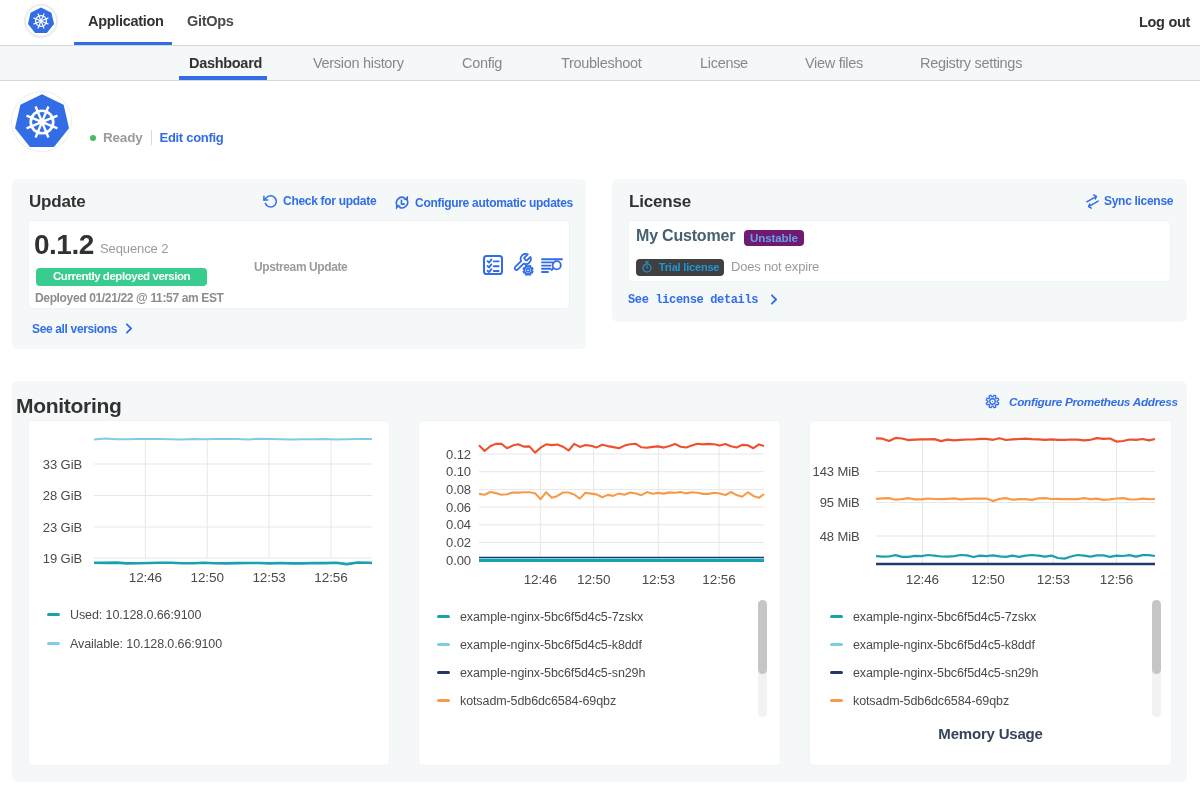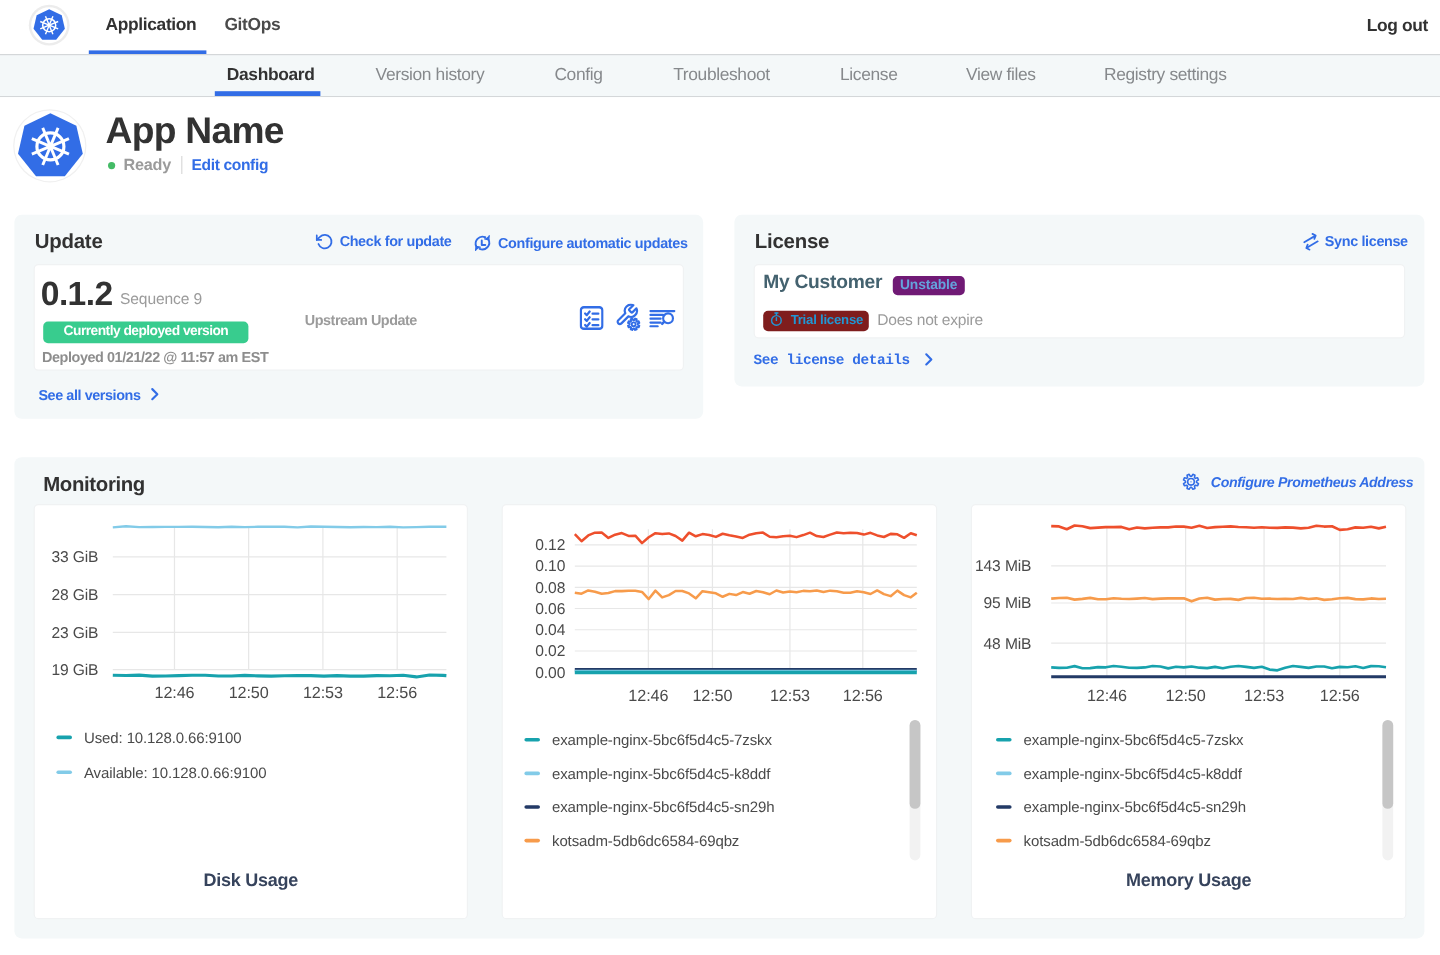--- a/index.html
+++ b/index.html
@@ -48,26 +48,26 @@
 #verseq { position:absolute; left:71px; top:20px; font-size:13px; color:#9b9b9b; }
 #verbadge { position:absolute; left:7px; top:47px; height:17.5px; line-height:17.5px; padding:0 17px; background:#38cc8e; color:#fff; font-size:11.5px; font-weight:bold; border-radius:4px; letter-spacing:-0.45px; }
 #verdate { position:absolute; left:6px; top:69.5px; font-size:12px; font-weight:bold; color:#8d8d8d; letter-spacing:-0.35px; }
 #verup { position:absolute; left:225px; top:39px; font-size:12px; font-weight:bold; color:#9b9b9b; letter-spacing:-0.4px; }
 .vicon { position:absolute; top:28px; }
 
 
 #licbox { left:16px; top:41px; width:543px; height:62px; }
 #cust { position:absolute; left:7px; top:6px; font-size:16px; font-weight:bold; color:#44626f; white-space:nowrap; letter-spacing:-0.2px; }
 #unstable { position:absolute; left:115px; top:9px; height:16px; line-height:16px; padding:0 6px; background:#701a75; color:#64a3dc; font-size:11.5px; font-weight:bold; border-radius:4px; }
-#trial { position:absolute; left:7px; top:38px; height:17px; line-height:17px; padding:0 5px 0 5px; background:#7f1d1d; color:#2196d3; font-size:11px; font-weight:bold; border-radius:4px; letter-spacing:-0.2px; }
+#trial { position:absolute; left:7px; top:38px; height:17px; line-height:17px; padding:0 5px 0 5px; background:#404040; color:#2196d3; font-size:11px; font-weight:bold; border-radius:4px; letter-spacing:-0.2px; }
 #noexpire { position:absolute; left:102px; top:38px; font-size:13px; color:#9b9b9b; letter-spacing:-0.2px; }
 
 
 #moncard { left:12px; top:381px; width:1175px; height:401px; }
-#monhead { position:absolute; left:24px; top:13px; font-size:17px; font-weight:bold; color:#323232; letter-spacing:-0.3px; }
+#monhead { position:absolute; left:4px; top:13px; font-size:21px; font-weight:bold; color:#323232; letter-spacing:-0.3px; }
 #monlink { position:absolute; left:973px; top:13px; font-size:11.8px; font-weight:bold; color:#326de6; white-space:nowrap; letter-spacing:-0.3px;font-style:italic; }
 .chartcard { position:absolute; top:39px; width:362px; height:346px; background:#fff; border-radius:4px; border:1px solid #f0f2f3; }
 #chart1 { left:16px; }
 #chart2 { left:406px; width:363px; }
 #chart3 { left:797px; width:363px; }
 .legend { position:absolute; left:0; top:183px; width:100%; }
 .litem { position:absolute; left:18px; height:14px; font-size:12.5px; color:#4a4a4a; white-space:nowrap; }
 .dash { display:inline-block; width:13px; height:3px; border-radius:2px; vertical-align:3px; margin-right:10px; }
 .ctitle { position:absolute; left:0; top:304px; width:100%; text-align:center; font-size:15px; font-weight:bold; color:#36435c; letter-spacing:-0.2px; }
 .sbar-track { position:absolute; width:9px; border-radius:5px; background:#f2f2f2; }
@@ -124,40 +124,39 @@
             <line x1="46.3" y1="50.5" x2="23.2" y2="40.9"></line>
             <line x1="46.3" y1="53.5" x2="23.2" y2="63.1"></line>
             <line x1="48.5" y1="55.7" x2="38.9" y2="78.8"></line>
             <line x1="51.5" y1="55.7" x2="61.1" y2="78.8"></line>
             <line x1="53.7" y1="53.5" x2="76.8" y2="63.1"></line>
           </g>
           <circle cx="50" cy="52" r="19.5" fill="none" stroke="#fff" stroke-width="4.6"></circle>
           <circle cx="50" cy="52" r="5.5" fill="#fff"></circle>
         </svg>
       </div>
-    <div id="appname">App Name</div>
     <div id="appsub"><span class="dot"></span><span id="ready">Ready</span><span class="vdiv"></span><span id="editcfg">Edit config</span></div>
   </div>
 
   <div class="card" id="vercard">
     <div class="cardhead">Update</div>
     <div class="hlink" style="left:251px;"><svg width="15" height="15" viewBox="0 0 24 24" fill="none" stroke="#326de6" stroke-width="2.4" stroke-linecap="round" stroke-linejoin="round">
           <polyline points="1.5 3.5 1.5 9.5 7.5 9.5"></polyline>
           <path d="M3.8 15a9 9 0 1 0 2-9.5L1.5 9.5"></path>
         </svg> Check for update</div>
     <div class="hlink" style="left:382px;"><svg width="16" height="17" viewBox="0 0 24 24" fill="none" stroke="#326de6" stroke-width="2.4" stroke-linecap="round" stroke-linejoin="round">
           <path d="M4.5 16.6a8.6 8.6 0 0 1 11-11.8"></path>
           <path d="M19.6 7.6a8.6 8.6 0 0 1-11 11.8"></path>
           <path d="M20.5 2.9 L19.9 8.1 L14.8 6.9" fill="#326de6" stroke-width="1.6"></path>
           <path d="M3.5 21.3 L4.1 16.1 L9.2 17.3" fill="#326de6" stroke-width="1.6"></path>
           <path d="M11.2 8.8 V14.4 H15.6"></path>
         </svg> Configure automatic updates</div>
     <div class="whitebox" id="verbox">
       <div id="vernum">0.1.2</div>
-      <div id="verseq">Sequence 9</div>
+      <div id="verseq">Sequence 2</div>
       <div id="verbadge">Currently deployed version</div>
       <div id="verdate">Deployed 01/21/22 @ 11:57 am EST</div>
       <div id="verup">Upstream Update</div>
       <div class="vicon" style="left:454px;top:34px;"><svg width="20" height="20" viewBox="0 0 20 20" fill="none" stroke="#326de6" stroke-linecap="round" stroke-linejoin="round">
             <rect x="1" y="1" width="18" height="18" rx="2.6" stroke-width="2"></rect>
             <g stroke-width="1.9">
               <polyline points="4.6 6.2 6 7.6 8.4 4.6"></polyline>
               <polyline points="4.6 11 6 12.4 8.4 9.4"></polyline>
               <polyline points="4.6 15.8 6 17.2 8.4 14.2"></polyline>
               <line x1="10.8" y1="6.4" x2="15.6" y2="6.4"></line>
@@ -237,21 +236,20 @@
           <polyline points="65,141.7 76,141.9 87,141.6 98,142.4 109,142.3 120,142.0 131,141.7 142,141.7 153,142.3 164,142.3 175,141.8 186,142.2 197,142.4 208,142.1 219,142.0 230,142.0 241,142.4 252,142.0 263,142.4 274,142.4 285,142.0 296,142.1 307,141.7 318,143.1 329,141.5 340,141.8 343,142" fill="none" stroke="#17a2ad" stroke-width="2.6" stroke-linejoin="round"></polyline>
           <text x="116.4" y="161" text-anchor="middle" font-size="13.5" fill="#4a4a4a">12:46</text>
           <text x="178.2" y="161" text-anchor="middle" font-size="13.5" fill="#4a4a4a">12:50</text>
           <text x="240.1" y="161" text-anchor="middle" font-size="13.5" fill="#4a4a4a">12:53</text>
           <text x="302" y="161" text-anchor="middle" font-size="13.5" fill="#4a4a4a">12:56</text>
         </svg>
       <div class="legend">
         <div class="litem" style="top:4px;"><span class="dash" style="background:#17a2ad;"></span>Used: 10.128.0.66:9100</div>
         <div class="litem" style="top:33px;"><span class="dash" style="background:#82cbe8;"></span>Available: 10.128.0.66:9100</div>
       </div>
-      <div class="ctitle">Disk Usage</div>
     </div>
 
     <div class="chartcard" id="chart2">
       <svg width="363" height="172" viewBox="0 0 363 172" style="position:absolute;left:0;top:0;">
           <line x1="60" y1="33.0" x2="345" y2="33.0" stroke="#e7e7e7" stroke-width="1"></line>
           <text x="52" y="37.5" text-anchor="end" font-size="13" fill="#4a4a4a">0.12</text>
           <line x1="60" y1="50.7" x2="345" y2="50.7" stroke="#e7e7e7" stroke-width="1"></line>
           <text x="52" y="55.2" text-anchor="end" font-size="13" fill="#4a4a4a">0.10</text>
           <line x1="60" y1="68.4" x2="345" y2="68.4" stroke="#e7e7e7" stroke-width="1"></line>
           <text x="52" y="72.9" text-anchor="end" font-size="13" fill="#4a4a4a">0.08</text>

